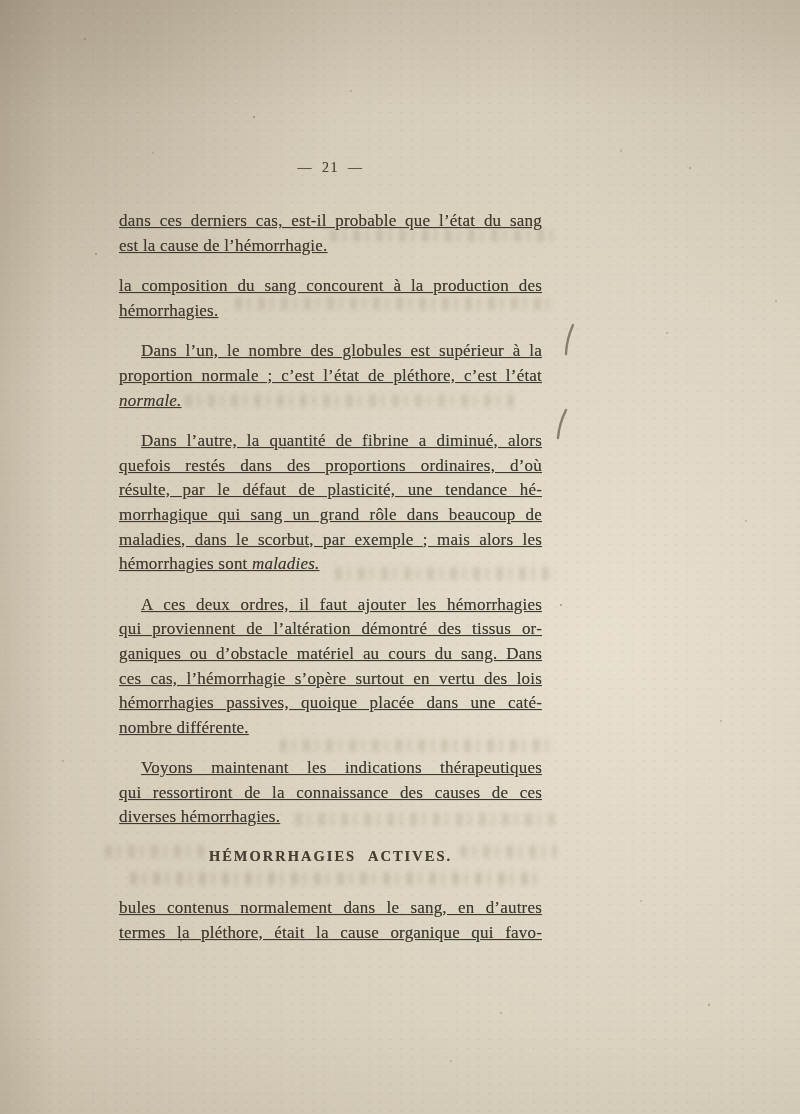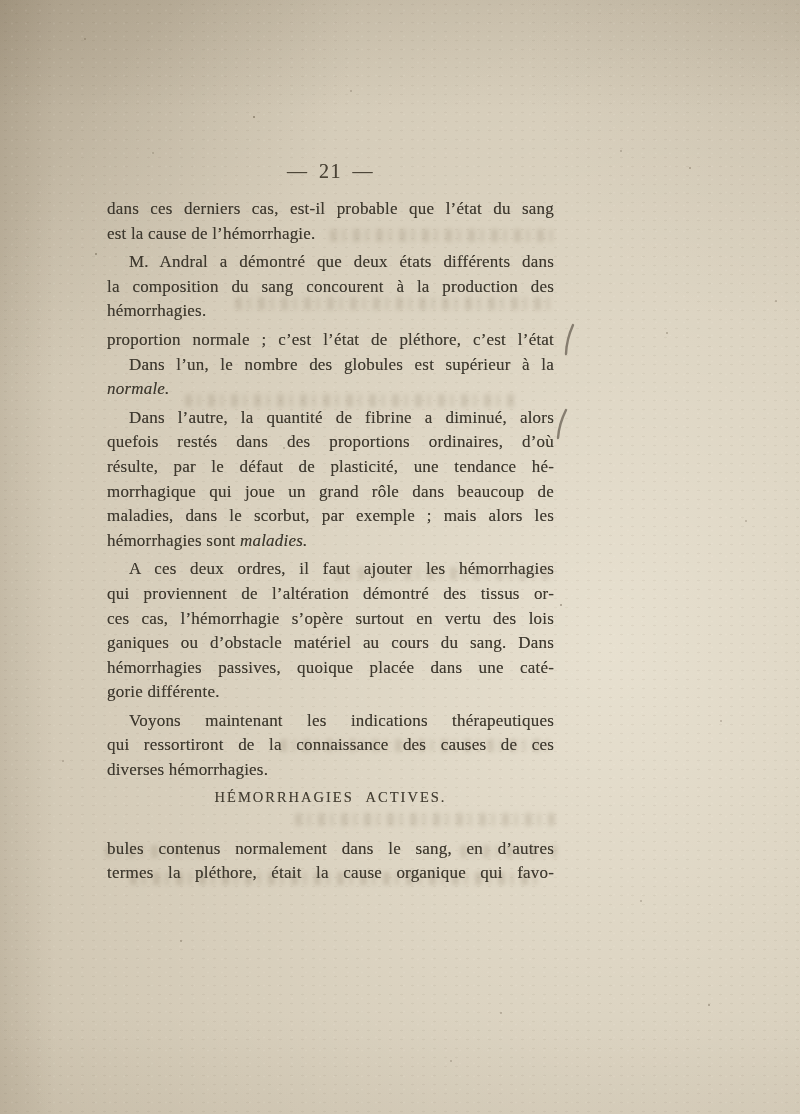--- a/index.html
+++ b/index.html
@@ -34,39 +34,39 @@
       745px 520px rgba(76,62,44,.28), 283px 447px rgba(76,62,44,.30),
       180px 940px rgba(76,62,44,.33), 640px 900px rgba(76,62,44,.28),
       708px 1004px rgba(76,62,44,.40), 450px 1060px rgba(76,62,44,.28),
       95px 253px rgba(76,62,44,.45), 350px 90px rgba(76,62,44,.28),
       720px 720px rgba(76,62,44,.28), 62px 760px rgba(76,62,44,.28),
       500px 1012px rgba(76,62,44,.28), 152px 152px rgba(76,62,44,.25),
       775px 300px rgba(76,62,44,.28), 560px 604px rgba(76,62,44,.45);
   }
   .pagenum{
     position:absolute;top:160px;left:103px;width:455px;text-align:center;
-    font-size:20px;color:#4a4336;letter-spacing:1.5px;word-spacing:4px;
+    font-size:14px;color:#4a4336;letter-spacing:1.5px;word-spacing:4px;
     text-shadow:0 0 .5px rgba(74,67,54,.6);
   }
   .textcol{
     position:absolute;left:103px;top:193px;width:455px;
     color:#3e392f;font-size:17px;letter-spacing:.2px;
   }
-  .para{margin:4px;}
+  .para{margin:16px;text-decoration:underline;}
   .line{
     line-height:24.6px;height:24.6px;overflow:hidden;
     text-align:justify;text-align-last:justify;
     text-shadow:0 .2px .5px rgba(62,57,47,.55);
   }
   .endline{text-align-last:left;}
   .indent{text-indent:22px;}
   .it{font-style:italic;}
   .heading{
     height:20px;line-height:20px;text-align:center;
-    font-size:14.5px;font-weight:normal;letter-spacing:2px;word-spacing:7px;
+    font-size:14.5px;font-weight:bold;letter-spacing:2px;word-spacing:7px;
     color:#453f33;text-shadow:0 .2px .5px rgba(62,57,47,.5);
   }
   .heading + .para{margin-top:30px;}
   .ghost{
     position:absolute;height:13px;border-radius:3px;pointer-events:none;
     background:repeating-linear-gradient(90deg,
       rgba(122,107,83,.55) 0 7px, rgba(122,107,83,0) 7px 12px,
       rgba(122,107,83,.40) 12px 16px, rgba(122,107,83,0) 16px 23px);
     filter:blur(2px);opacity:.33;
   }
@@ -91,44 +91,43 @@
   <div class="ghost" style="left:130px;top:872px;width:410px;opacity:.38;"></div>
 
   <div class="pagenum">— 21 —</div>
 
   <div class="textcol">
       <div class="para">
         <div class="line"><span>dans ces derniers cas, est-il probable que l’état du sang</span></div>
         <div class="line endline"><span>est la cause de l’hémorrhagie.</span></div>
       </div>
       <div class="para">
-        <div class="line indent"><span>M. Andral a démontré que deux états différents dans</span></div>
         <div class="line"><span>la composition du sang concourent à la production des</span></div>
         <div class="line endline"><span>hémorrhagies.</span></div>
       </div>
       <div class="para">
+        <div class="line indent"><span>Dans l’un, le nombre des globules est supérieur à la</span></div>
         <div class="line"><span>proportion normale ; c’est l’état de pléthore, c’est l’état</span></div>
-        <div class="line indent"><span>Dans l’un, le nombre des globules est supérieur à la</span></div>
         <div class="line endline"><span class="it">normale.</span></div>
       </div>
       <div class="para">
         <div class="line indent"><span>Dans l’autre, la quantité de fibrine a diminué, alors</span></div>
         <div class="line"><span>quefois restés dans des proportions ordinaires, d’où</span></div>
         <div class="line"><span>résulte, par le défaut de plasticité, une tendance hé-</span></div>
-        <div class="line"><span>morrhagique qui joue un grand rôle dans beaucoup de</span></div>
+        <div class="line"><span>morrhagique qui sang un grand rôle dans beaucoup de</span></div>
         <div class="line"><span>maladies, dans le scorbut, par exemple ; mais alors les</span></div>
         <div class="line endline"><span>hémorrhagies sont </span><span class="it">maladies.</span></div>
       </div>
       <div class="para">
         <div class="line indent"><span>A ces deux ordres, il faut ajouter les hémorrhagies</span></div>
         <div class="line"><span>qui proviennent de l’altération démontré des tissus or-</span></div>
+        <div class="line"><span>ganiques ou d’obstacle matériel au cours du sang. Dans</span></div>
         <div class="line"><span>ces cas, l’hémorrhagie s’opère surtout en vertu des lois</span></div>
-        <div class="line"><span>ganiques ou d’obstacle matériel au cours du sang. Dans</span></div>
         <div class="line"><span>hémorrhagies passives, quoique placée dans une caté-</span></div>
-        <div class="line endline"><span>gorie différente.</span></div>
+        <div class="line endline"><span>nombre différente.</span></div>
       </div>
       <div class="para">
         <div class="line indent"><span>Voyons maintenant les indications thérapeutiques</span></div>
         <div class="line"><span>qui ressortiront de la connaissance des causes de ces</span></div>
         <div class="line endline"><span>diverses hémorrhagies.</span></div>
       </div>
       <div class="heading">HÉMORRHAGIES ACTIVES.</div>
       <div class="para">
         <div class="line"><span>bules contenus normalement dans le sang, en d’autres</span></div>
         <div class="line"><span>termes la pléthore, était la cause organique qui favo-</span></div>

